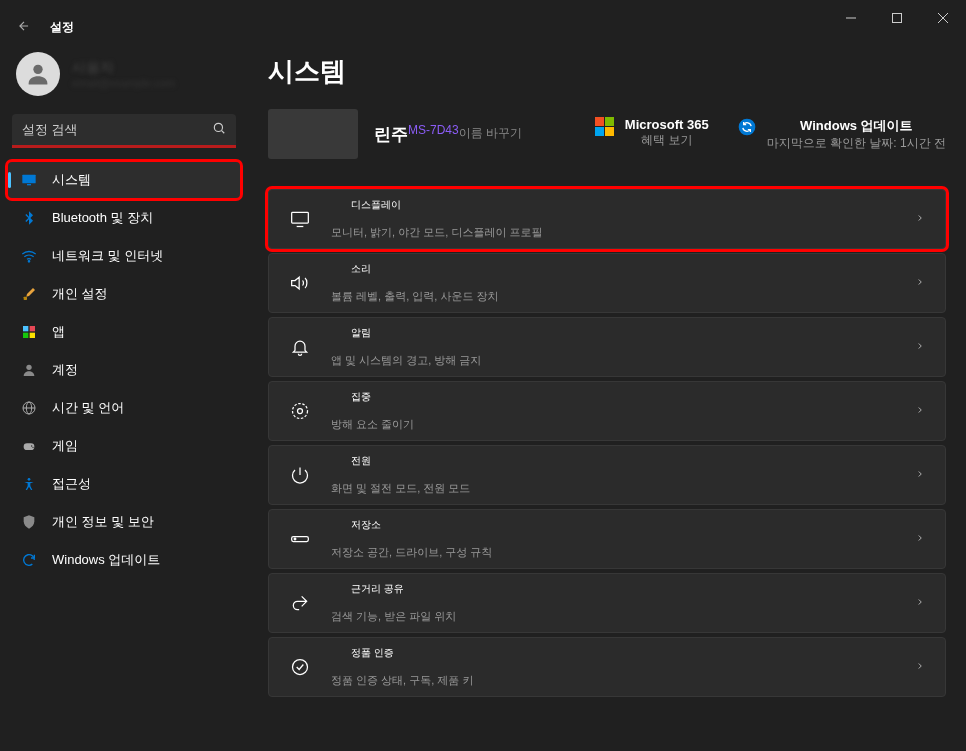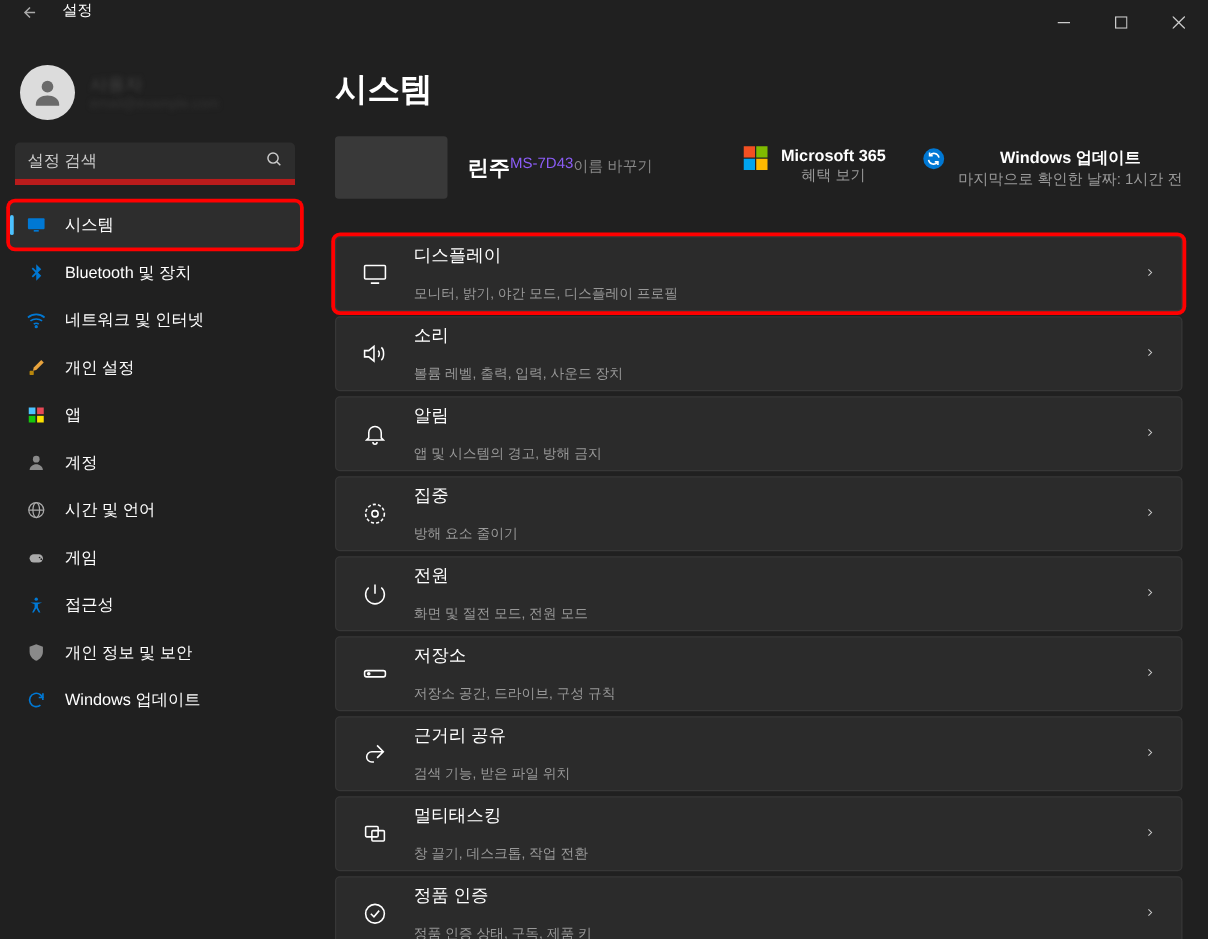--- a/index.html
+++ b/index.html
@@ -12,23 +12,24 @@
       background: #202020;
       color: #ffffff;
       width: 966px;
       height: 751px;
       overflow: hidden;
       font-size: 13px;
     }
     .titlebar {
       height: 36px;
       display: flex;
-      align-items: flex-start;
+      align-items: flex-end;
       padding: 0 0 0 14px;
       position: relative;
+      font-weight: bold;
     }
     .back-btn {
       width: 20px;
       height: 20px;
       display: flex;
       align-items: center;
       justify-content: center;
       cursor: pointer;
       color: #aaa;
     }
@@ -89,21 +90,21 @@
     }
     .user-email {
       font-size: 11px;
       color: #333;
       filter: blur(2px);
     }
     .search-box {
       margin: 0 6px 14px 6px;
       height: 34px;
       background: #2d2d2d;
-      border-bottom: 5px solid #b91c1c;
+      border-bottom: 3px solid #b91c1c;
       border-radius: 4px 4px 0 0;
       display: flex;
       align-items: center;
       padding: 0 10px;
       justify-content: space-between;
     }
     .search-box input {
       background: transparent;
       border: none;
       color: #ccc;
@@ -276,22 +277,23 @@
       align-items: center;
       justify-content: center;
       color: #fff;
     }
     .setting-text {
       display: flex;
       flex-direction: column;
       flex: 1;
     }
     .setting-title {
-      font-size: 14px;
+      font-size: 10px;
       color: #fff;
+      margin-left: 20px;
     }
     .setting-sub {
       font-size: 11px;
       color: #999;
       margin-top: 13px;
     }
     .chevron {
       color: #ccc;
       font-size: 12px;
     }
@@ -609,37 +611,20 @@
     </span>
     <span class="chevron">
       <svg width="10" height="10" viewBox="0 0 24 24" fill="none" stroke="currentColor" stroke-width="2">
               <path d="M9 6l6 6-6 6"></path>
             </svg>
     </span>
   </div>
         <div class="setting-item">
     <span class="setting-icon">
             <svg width="20" height="20" viewBox="0 0 24 24" fill="none" stroke="currentColor" stroke-width="1.5">
-              <rect x="3" y="5" width="12" height="10" rx="1"></rect>
-              <rect x="9" y="9" width="12" height="10" rx="1"></rect>
-            </svg>
-          </span>
-    <span class="setting-text">
-      <span class="setting-title">멀티태스킹</span>
-      <span class="setting-sub">창 끌기, 데스크톱, 작업 전환</span>
-    </span>
-    <span class="chevron">
-      <svg width="10" height="10" viewBox="0 0 24 24" fill="none" stroke="currentColor" stroke-width="2">
-              <path d="M9 6l6 6-6 6"></path>
-            </svg>
-    </span>
-  </div>
-        <div class="setting-item">
-    <span class="setting-icon">
-            <svg width="20" height="20" viewBox="0 0 24 24" fill="none" stroke="currentColor" stroke-width="1.5">
               <circle cx="12" cy="12" r="9"></circle>
               <path d="M8 12l3 3 5-6"></path>
             </svg>
           </span>
     <span class="setting-text">
       <span class="setting-title">정품 인증</span>
       <span class="setting-sub">정품 인증 상태, 구독, 제품 키</span>
     </span>
     <span class="chevron">
       <svg width="10" height="10" viewBox="0 0 24 24" fill="none" stroke="currentColor" stroke-width="2">

